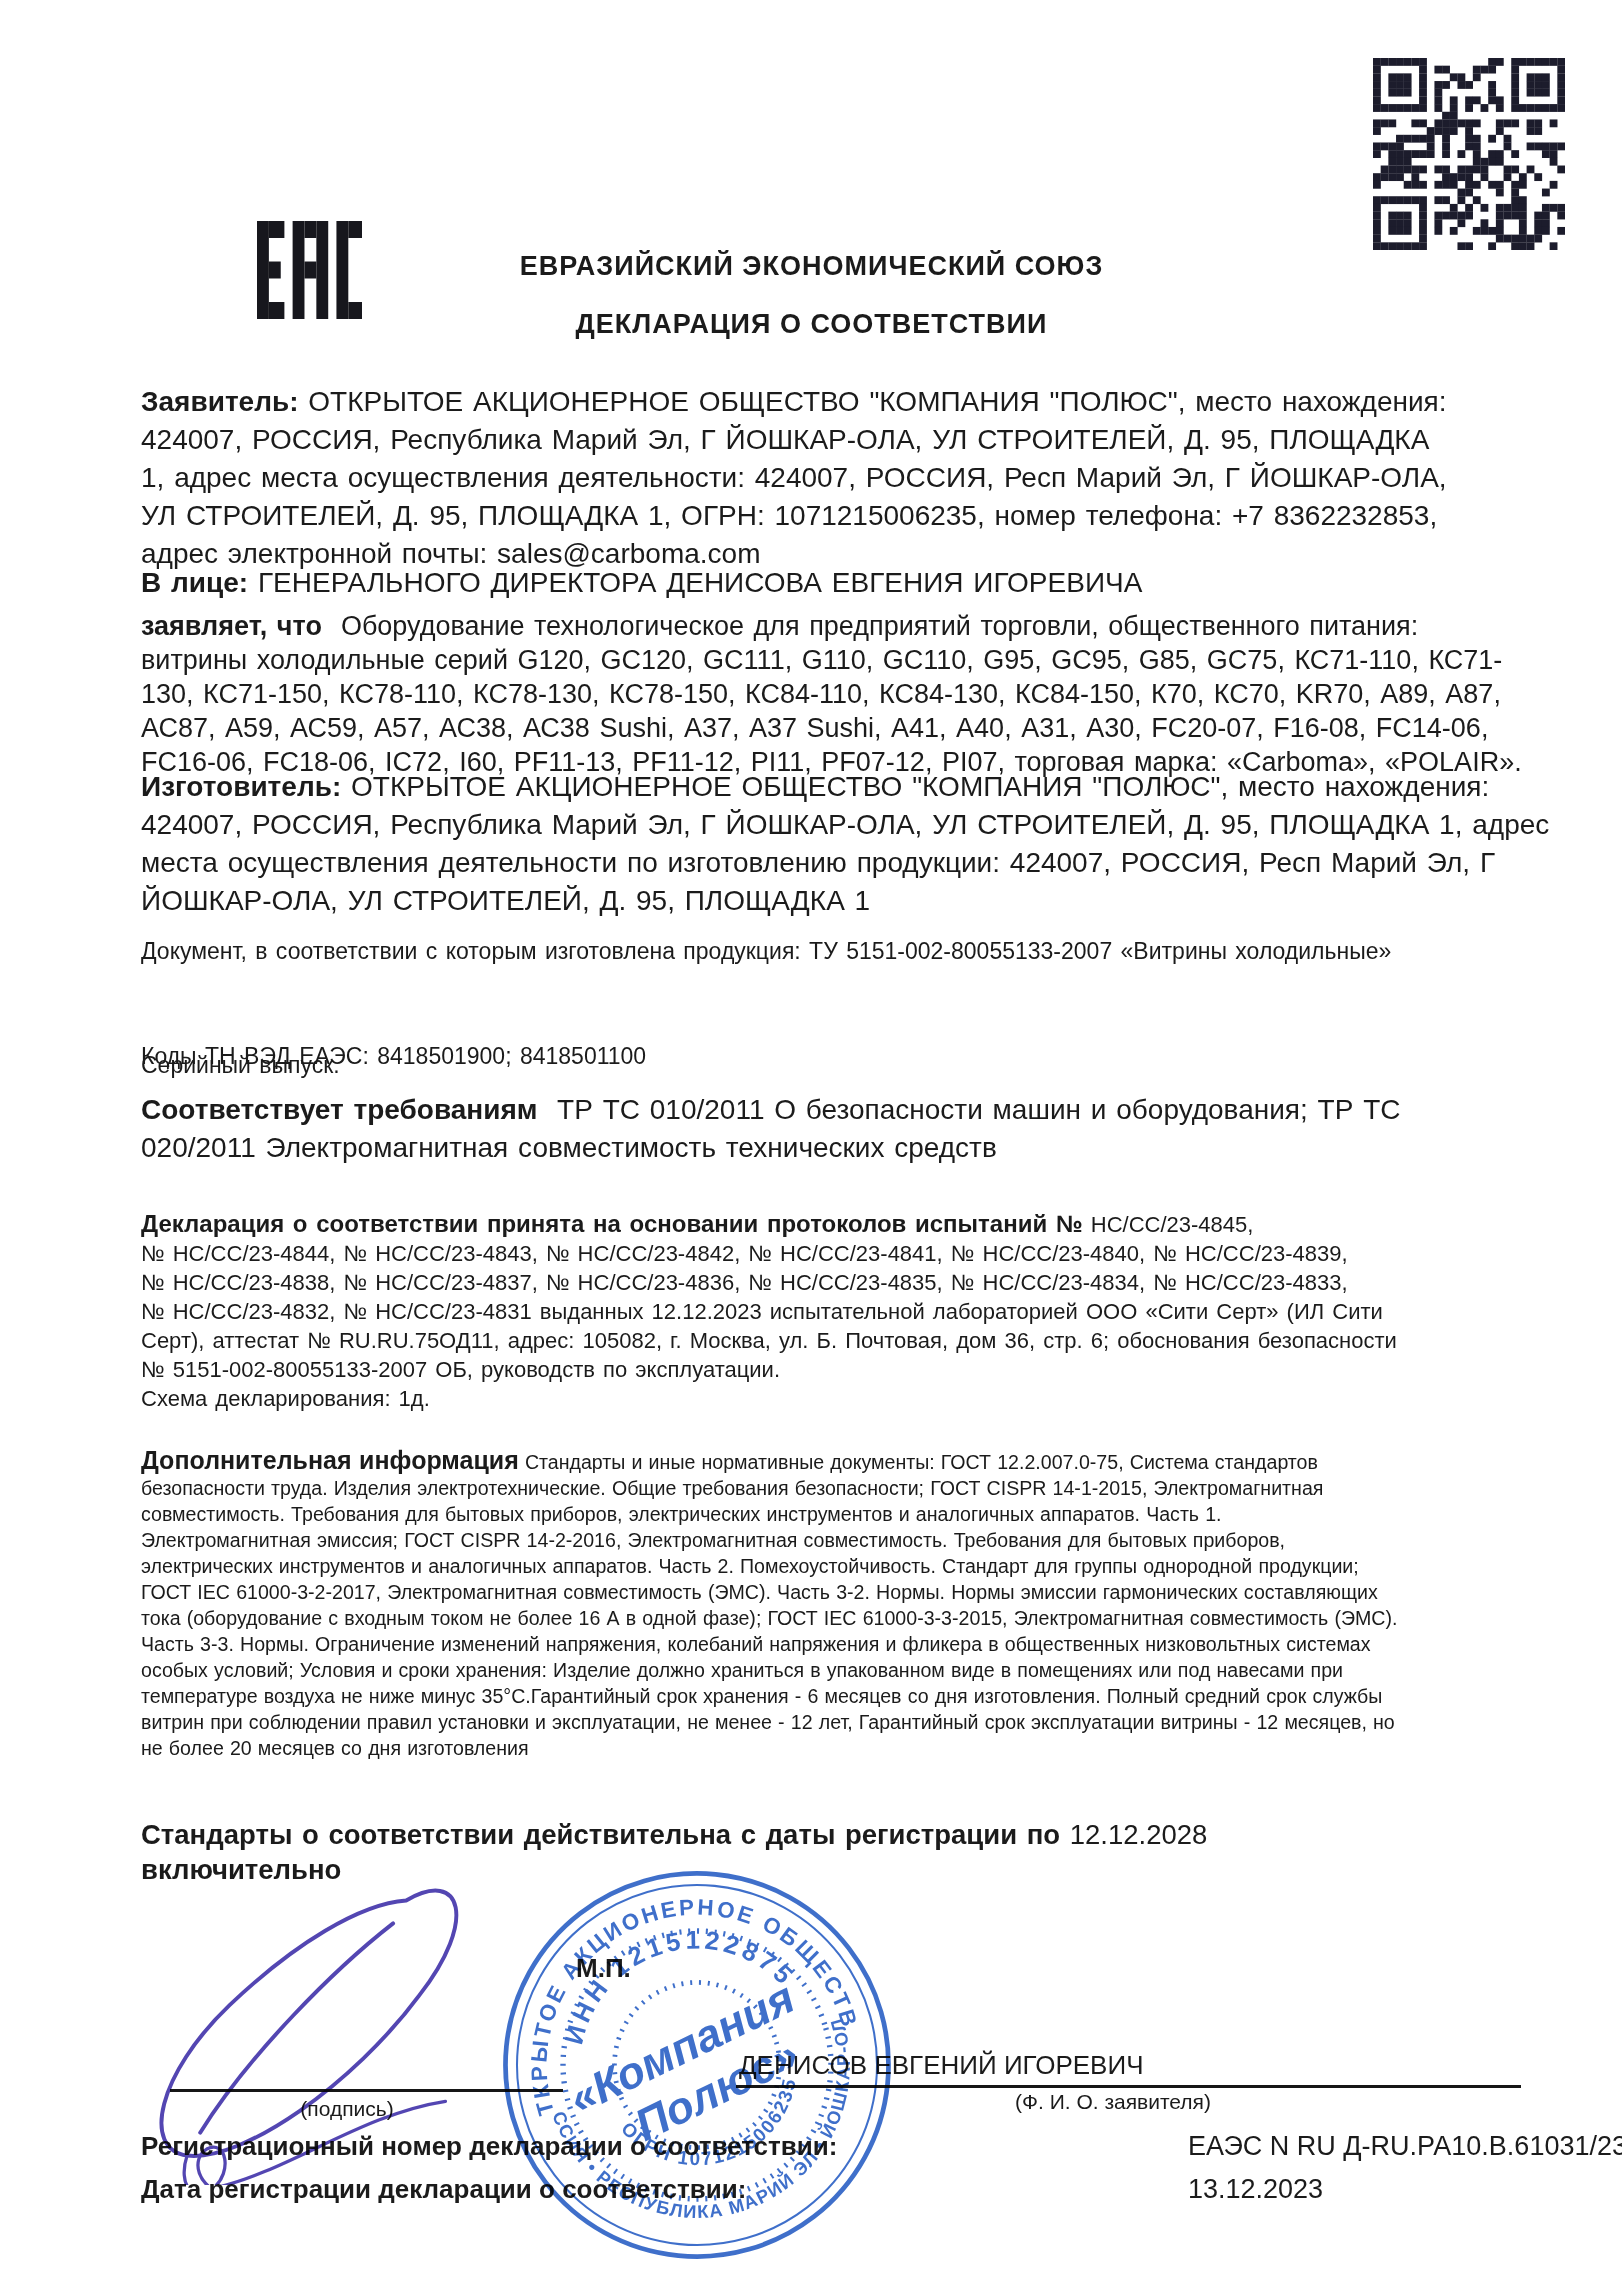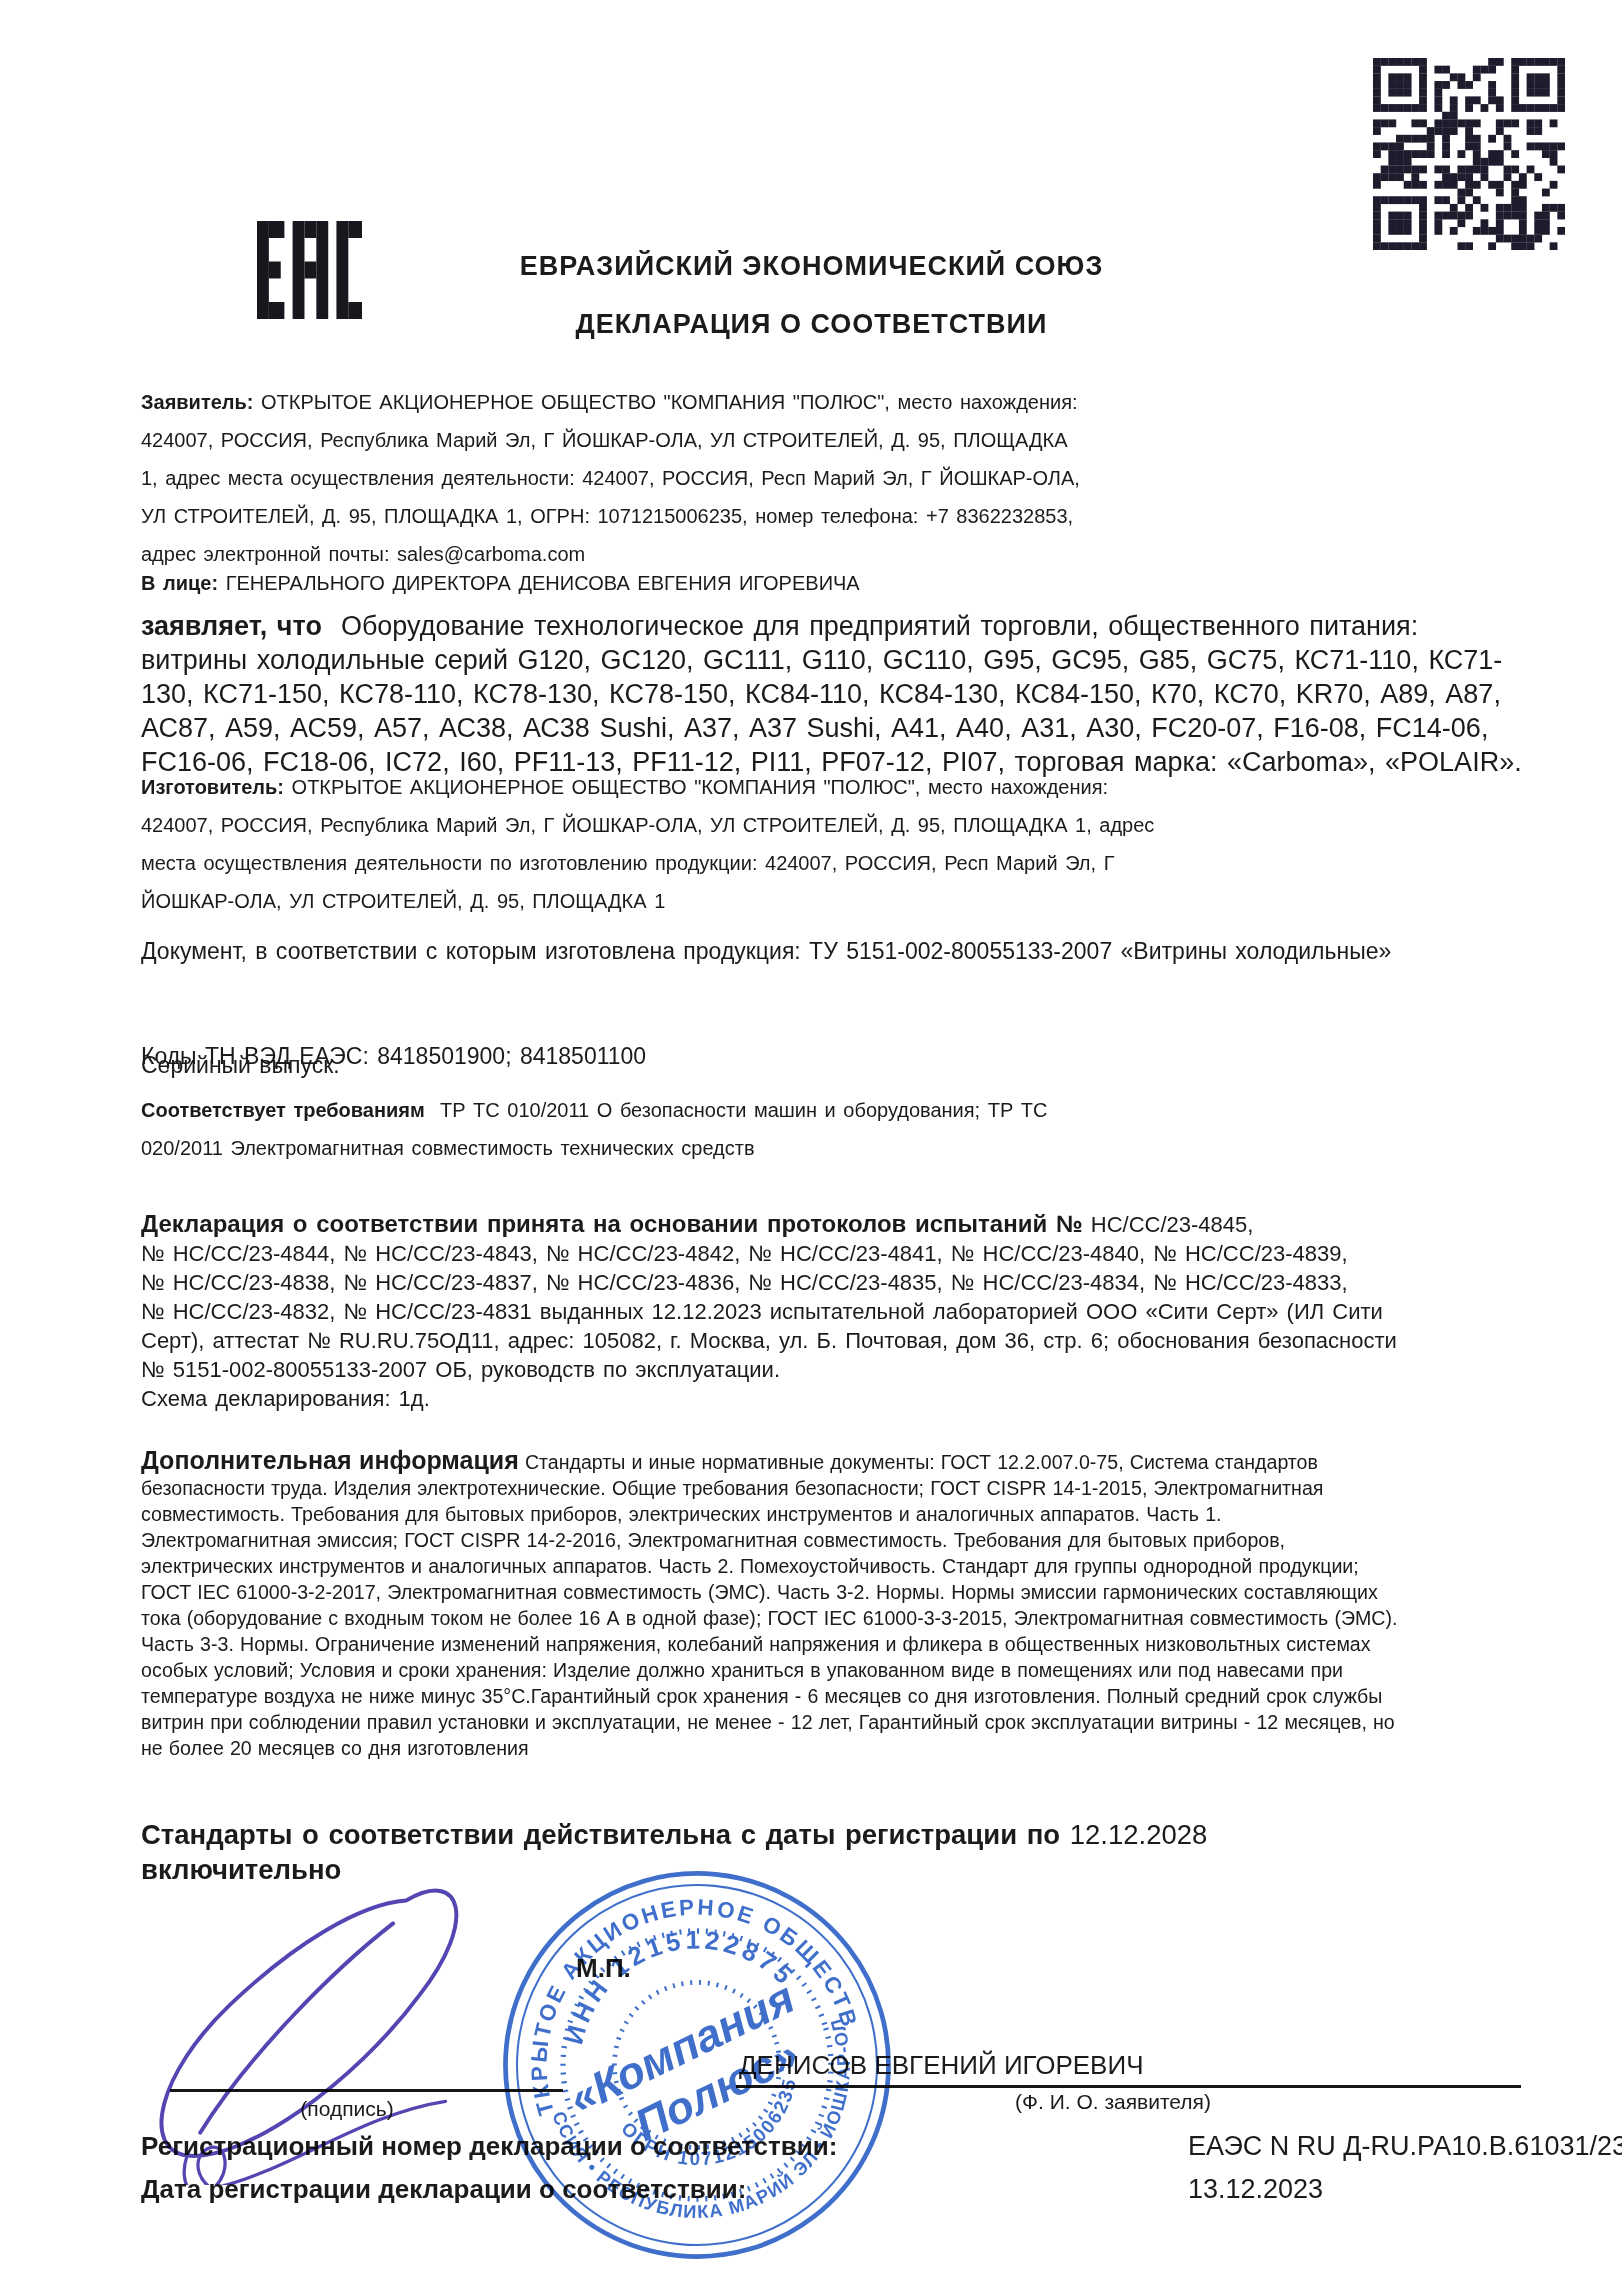--- a/index.html
+++ b/index.html
@@ -1,21 +1,21 @@
 <!DOCTYPE html>
 <html style="font-size:10.5px"><head>
 <meta charset="utf-8">
 <style>
   html,body{margin:0;padding:0;background:#ffffff;}
   .page{position:relative;width:1623px;height:2295px;background:#ffffff;overflow:hidden;
         font-family:"Liberation Sans", sans-serif;color:#1b1b1b;}
   .abs{position:absolute;}
   .para{position:absolute;left:141px;width:1400px;}
   .ln{white-space:nowrap;word-spacing:2px;}
-  .body .ln{font-size:20px;line-height:38px;}
+  .body .ln{font-size:28px;line-height:38px;}
   .tight .ln{font-size:27px;line-height:34px;}
   .mid .ln{font-size:23px;line-height:30px;}
   .proto .ln{font-size:22px;line-height:29px;}
   .proto b{font-size:24px;}
   .small .ln{font-size:19.6px;line-height:26px;word-spacing:0.7px;}
   .small b{font-size:25px;}
   .titles{position:absolute;left:0;width:1623px;text-align:center;font-weight:bold;
           font-size:27px;letter-spacing:1px;}
   .validity .ln{font-size:27.5px;line-height:35px;font-weight:bold;}
   .validity .reg{font-weight:normal;}

